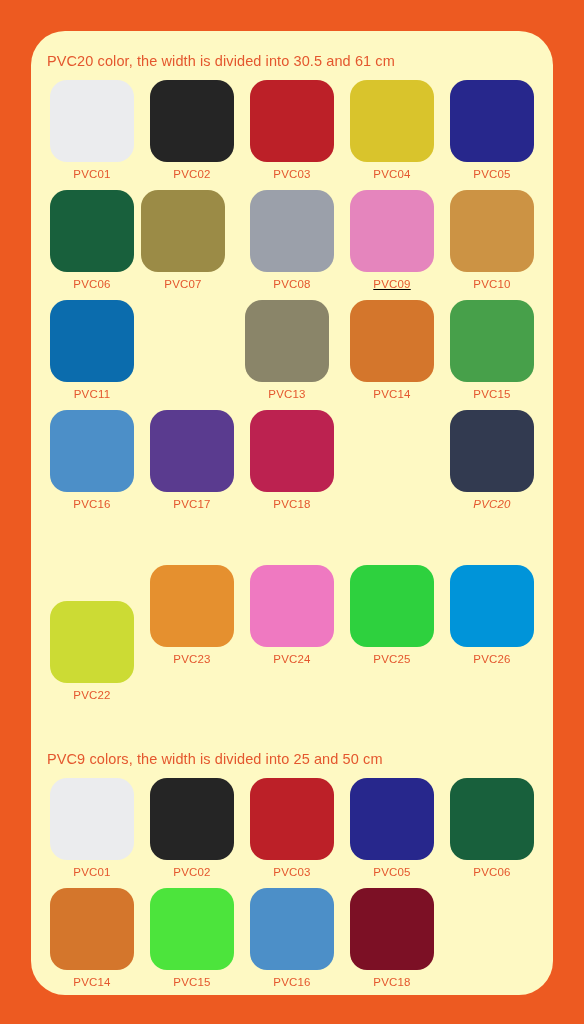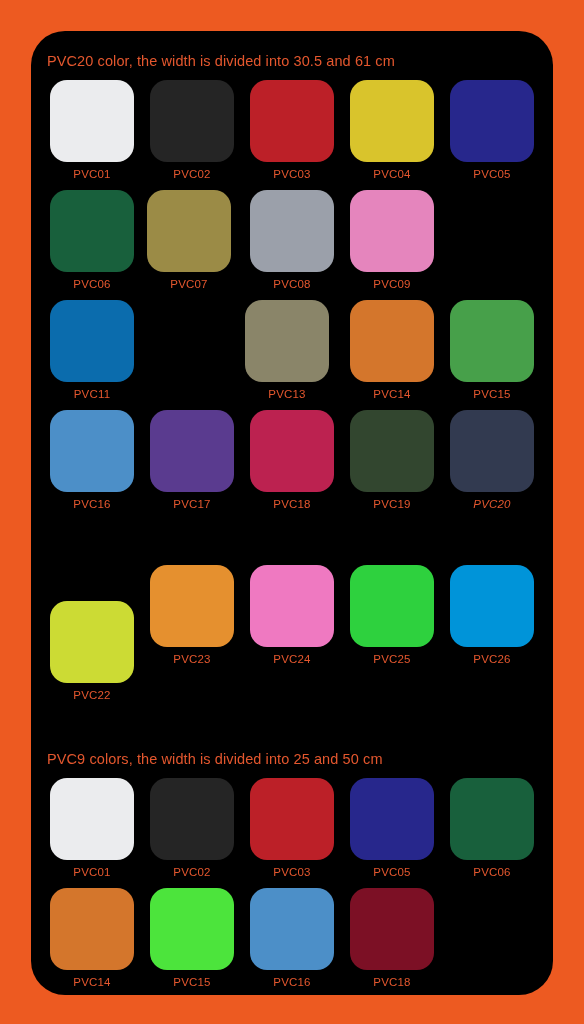--- a/index.html
+++ b/index.html
@@ -76,21 +76,21 @@
     font-weight: 400;
     letter-spacing: 0.2px;
     font-family: "Liberation Sans", sans-serif;
     white-space: nowrap;
   }
 </style>
 </head>
 <body style="background: rgb(237, 90, 33);">
 
 <div id="page">
-  <div id="card" style="background: #000000;">
+  <div id="card" style="background: #fef9c3;">
     <div class="section" id="sec-0" style="top: 22px; height: 467px;">
       <div class="section-title">PVC20 color, the width is divided into 30.5 and 61 cm</div>
       <div class="rows" id="rows-0" style="top: 27px;">
           <div class="swatch-row" style="height: 110px;">
             <div class="swatch-cell" style="left: 19px;">
               <div class="swatch-chip" style="background: rgb(235, 236, 238);"></div>
               <div class="swatch-label">PVC01</div>
             </div>
             <div class="swatch-cell" style="left: 119px;">
               <div class="swatch-chip" style="background: rgb(37, 37, 37);"></div>
@@ -107,32 +107,36 @@
             <div class="swatch-cell" style="left: 419px;">
               <div class="swatch-chip" style="background: rgb(39, 39, 140);"></div>
               <div class="swatch-label">PVC05</div>
             </div>
           </div>
           <div class="swatch-row" style="height: 110px;">
             <div class="swatch-cell" style="left: 19px;">
               <div class="swatch-chip" style="background: rgb(24, 96, 60);"></div>
               <div class="swatch-label">PVC06</div>
             </div>
-            <div class="swatch-cell" style="left: 116px;">
+            <div class="swatch-cell" style="left: 110px;">
               <div class="swatch-chip" style="background: rgb(155, 139, 70);"></div>
               <div class="swatch-label">PVC07</div>
             </div>
             <div class="swatch-cell" style="left: 219px;">
               <div class="swatch-chip" style="background: rgb(155, 160, 170);"></div>
               <div class="swatch-label">PVC08</div>
             </div>
             <div class="swatch-cell" style="left: 319px; text-decoration: underline;">
               <div class="swatch-chip" style="background: rgb(229, 133, 189);"></div>
               <div class="swatch-label">PVC09</div>
             </div>
+            <div class="swatch-cell" style="left: 419px;">
+              <div class="swatch-chip" style="background: rgb(204, 147, 68);"></div>
+              <div class="swatch-label">PVC10</div>
+            </div>
           </div>
           <div class="swatch-row" style="height: 110px;">
             <div class="swatch-cell" style="left: 19px;">
               <div class="swatch-chip" style="background: rgb(11, 108, 173);"></div>
               <div class="swatch-label">PVC11</div>
             </div>
             <div class="swatch-cell" style="left: 214px;">
               <div class="swatch-chip" style="background: rgb(138, 133, 105);"></div>
               <div class="swatch-label">PVC13</div>
             </div>
@@ -150,24 +154,20 @@
               <div class="swatch-chip" style="background: rgb(76, 143, 200);"></div>
               <div class="swatch-label">PVC16</div>
             </div>
             <div class="swatch-cell" style="left: 119px;">
               <div class="swatch-chip" style="background: rgb(90, 59, 143);"></div>
               <div class="swatch-label">PVC17</div>
             </div>
             <div class="swatch-cell" style="left: 219px;">
               <div class="swatch-chip" style="background: rgb(188, 34, 80);"></div>
               <div class="swatch-label">PVC18</div>
-            </div>
-            <div class="swatch-cell" style="left: 319px;">
-              <div class="swatch-chip" style="background: rgb(50, 70, 47);"></div>
-              <div class="swatch-label">PVC19</div>
             </div>
             <div class="swatch-cell" style="left: 419px; font-style: italic;">
               <div class="swatch-chip" style="background: rgb(50, 58, 80);"></div>
               <div class="swatch-label">PVC20</div>
             </div>
           </div>
         </div>
     </div>
     <div class="section" id="sec-1" style="top: 507px; height: 137px;">
       <div class="rows" id="rows-1" style="top: 27px;">

